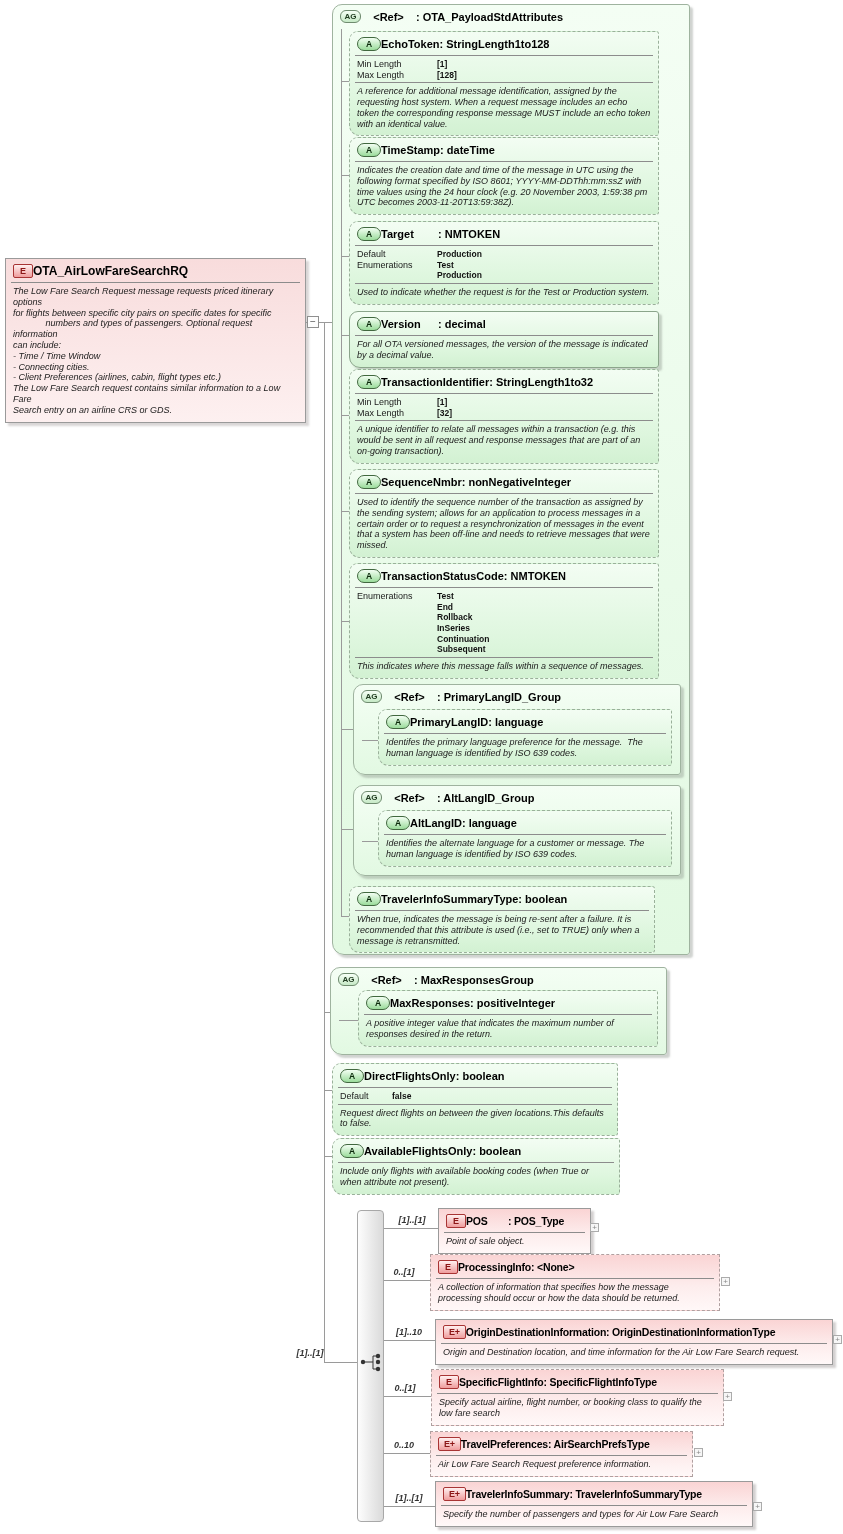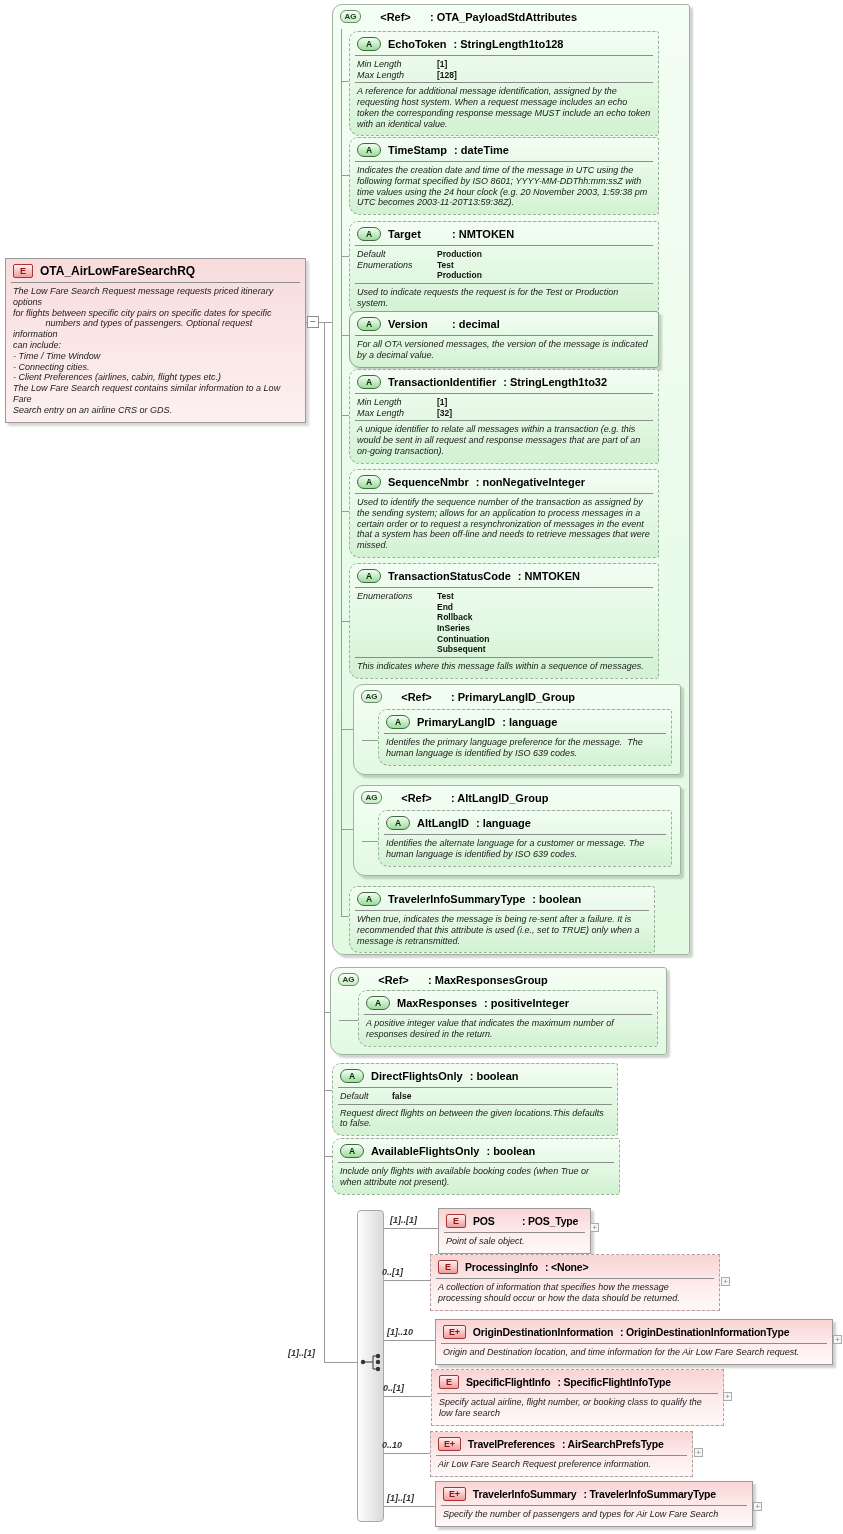--- a/index.html
+++ b/index.html
@@ -2,21 +2,21 @@
 <html><head>
 <meta charset="utf-8">
 <style>
   html,body { margin:0; padding:0; background:#fff; }
   .canvas {
     position:relative; width:843px; height:1534px; overflow:hidden;
     font-family:"Liberation Sans", sans-serif; color:#000; background:#fff;
   }
   
   .ln { position:absolute; background:#9a9a9a; }
-  .card { position:absolute; font-style:italic; font-weight:bold; font-size:9px; color:#333; width:44px; text-align:left; }
+  .card { position:absolute; font-style:italic; font-weight:bold; font-size:9px; color:#333; width:44px; text-align:center; }
   
   .toggle {
     position:absolute; width:12px; height:12px; background:#fdfdfd; border:1px solid #8f8f8f;
     font-size:10px; line-height:10px; text-align:center; color:#555; box-sizing:border-box;
   }
   .plus {
     position:absolute; width:9px; height:9px; background:#f6f6f6; border:1px solid #ababab;
     font-size:8px; line-height:7px; text-align:center; color:#888; box-sizing:border-box;
   }
   
@@ -48,30 +48,30 @@
     box-shadow:3px 3px 2px rgba(120,130,120,.35);
   }
   
   .ebox {
     position:absolute; box-sizing:border-box;
     background:linear-gradient(180deg,#fad4d4 0%,#fdecec 55%,#fff8f8 100%);
     border:1px solid #9a9a9a;
   }
   .ebox.dashed { border-style:dashed; border-color:#b0a0a0; box-shadow:none; }
   .ebox.solid { box-shadow:3px 3px 2px rgba(130,120,120,.35); }
-  .trow { display:flex; align-items:center; gap:7px; padding:5px 7px 4px 7px; font-size:11px; font-weight:bold; white-space:nowrap; }
+  .trow { display:flex; align-items:center; padding:5px 7px 4px 7px; font-size:11px; font-weight:bold; white-space:nowrap; }
   .trow .nm { display:inline-block; }
   .trow .nm.tab { min-width:57px; }
   .trow .nm.tabref { min-width:55px;text-align:center; }
   .etitle { font-size:10.5px; letter-spacing:-0.2px; }
   .rule { border-top:1px solid #8c8c8c; margin:0 5px; }
   .desc { padding:3px 7px 6px 7px; font-style:italic; font-size:9px; line-height:1.2; color:#1a1a1a; }
   .facets { padding:3px 7px 2px 7px; font-size:9px; }
   .facet-row { display:flex; }
-  .facet-label { font-style:italic; width:80px; flex:none; color:#1a1a1a; }
+  .facet-label { width:80px; flex:none; color:#1a1a1a; }
   .facet-vals span { display:block; font-weight:bold; font-size:8.5px; color:#111; line-height:1.25; }
   .pre { white-space:pre-wrap; }
   
   .rootbox {
     position:absolute; left:5px; top:258px; width:301px; box-sizing:border-box;
     background:linear-gradient(180deg,#f8dcdc,#fdf0f0);
     border:1px solid #9a9a9a; box-shadow:3px 3px 2px rgba(130,120,120,.3);
   }
   .rootbox .trow { font-size:12px; }
   
@@ -180,21 +180,21 @@
           </div>
         <div class="facet-row">
             <span class="facet-label">Enumerations</span>
           <span class="facet-vals">
             <span>Test</span>
             <span>Production</span>
           </span>
         </div>
       </div>
       <div class="rule"></div>
-      <div class="desc">Used to indicate requests the request is for the Test or Production system.</div>
+      <div class="desc">Used to indicate whether the request is for the Test or Production system.</div>
     </div>
 
     <div class="abox solid" style="left:16px;top:306px;width:310px">
       <div class="trow">
         <span class="badge badge-a">A</span>
         <span class="nm tab">Version</span>
         <span>: decimal</span>
       </div>
       <div class="rule"></div>
       <div class="desc">For all OTA versioned messages, the version of the message is indicated by a decimal value.</div>

